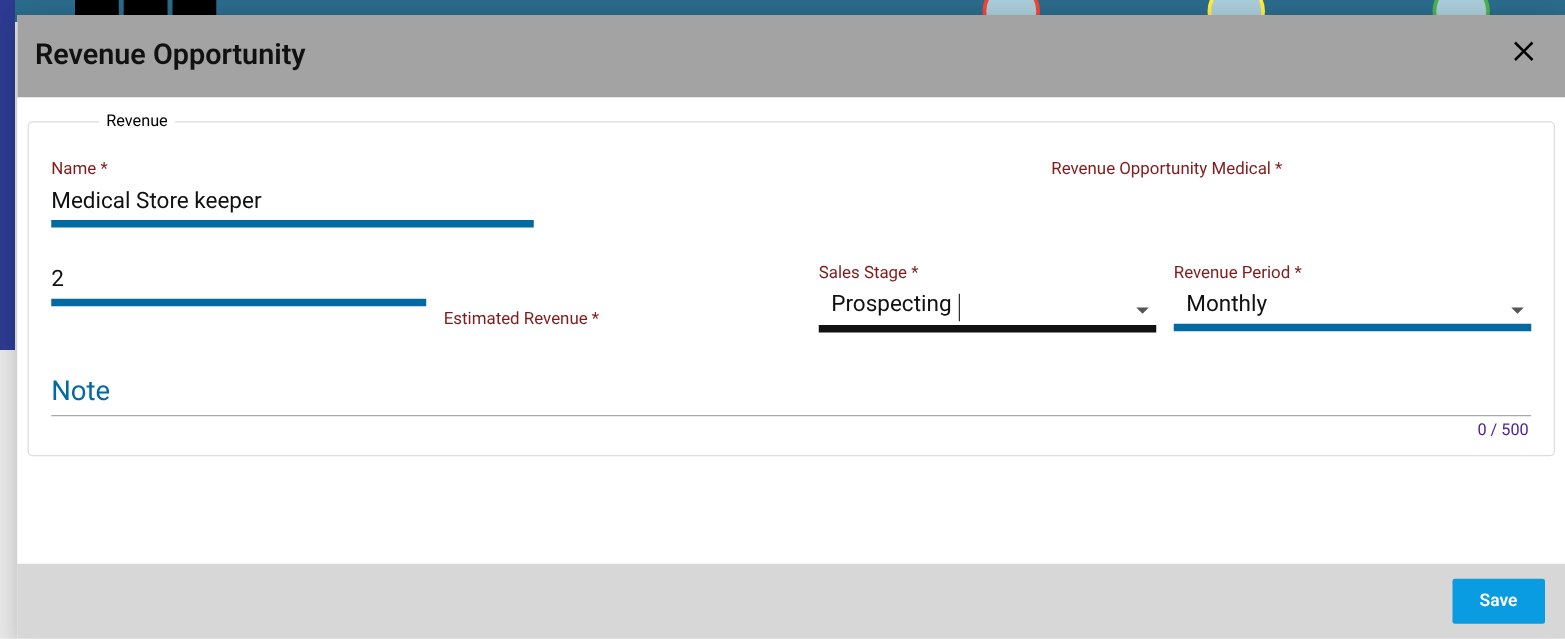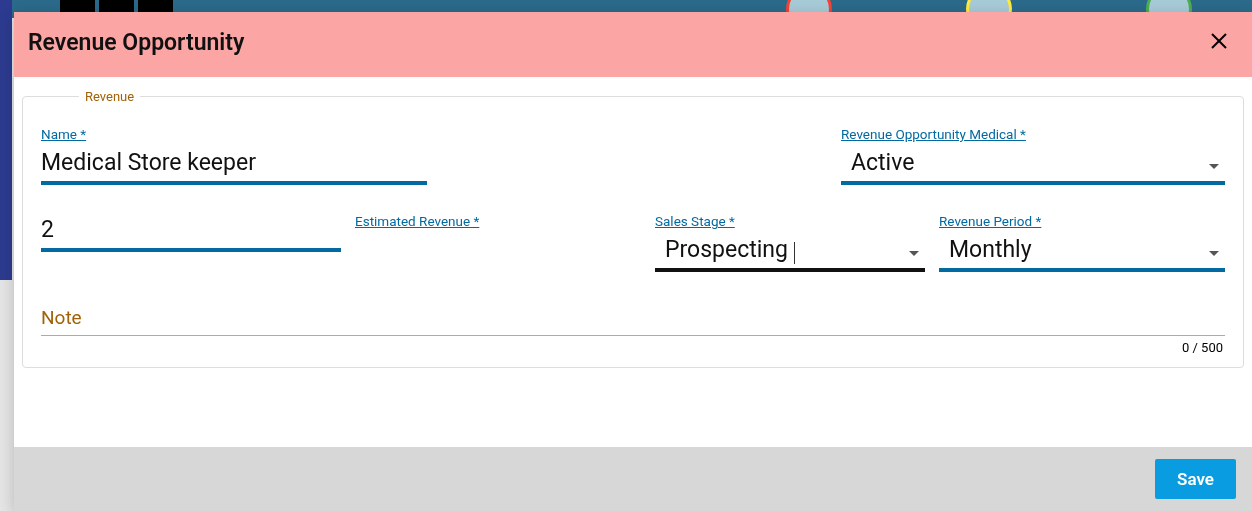--- a/index.html
+++ b/index.html
@@ -31,21 +31,21 @@
     .dialog {
       position: absolute;
       left: 14px; right: 0; top: 12px;
       bottom: 0;
       background: #fff;
       box-shadow: 0 4px 15px rgba(0,0,0,0.2);
       display: flex;
       flex-direction: column;
     }
     .dialog-header {
-      background: #fca5a5;
+      background: #a3a3a3;
       padding: 16px 20px 20px 14px;
       display: flex;
       align-items: center;
       justify-content: space-between;
     }
     .dialog-title {
       font-size: 23px;
       font-weight: 600;
       color: #111;
     }
@@ -63,55 +63,54 @@
     }
     fieldset {
       border: 1px solid #ddd;
       border-radius:4px;
       padding: 22px 18px 12px 18px;
       margin: 0;
       position: relative;
     }
     legend {
       font-size: 13px;
-      color: #a16207;
+      color: #000000;
       padding: 0 6px;
       margin-left: 38px;
     }
     .row {
       display: flex;
       gap: 14px;
       margin-bottom: 28px;
     }
     .field {
       display: flex;
       flex-direction: column;
       position: relative;
     }
     .w-name { flex: 0 0 386px; }
     .w-comp { flex: 0 0 386px; }
     .w-status { flex: 1; }
     .w-pos { flex: 0 0 300px; }
-    .w-est { flex: 0 0 286px; }
+    .w-est { flex: 0 0 286px; margin-top: 37px; }
     .w-period { flex: 0 0 286px; }
     .w-sales { flex: 1; }
     .w-note { flex: 1; }
     .field-label {
       font-size: 13.5px;
-      color: #0369a1;
+      color: #7f1d1d;
       margin-bottom: 4px;
       font-weight: 400;
-      text-decoration: underline;
     }
     .field-value {
-      font-size: 23px;
+      font-size: 18px;
       color: #111;
       padding: 3px 0 5px 0;
       border: none;
-      border-bottom: 4px solid #0369a1;
+      border-bottom: 6px solid #0369a1;
       outline: none;
       background: transparent;
       width: 100%;
       font-family: inherit;
     }
     .field-value.select {
       padding-left: 10px;
       padding-right: 28px;
     }
     .field-value:focus, .focused { border-bottom-color:#111; }
@@ -130,43 +129,43 @@
       display: inline-block;
       border-right: 1px solid #333;
       height: 22px;
       margin-left: 6px;
       vertical-align: middle;
       position: relative;
       top:2px;
     }
     .note-row { margin-bottom: 2px; }
     .note-placeholder {
-      font-size: 19px;
-      color: #a16207;
+      font-size: 22px;
+      color: #0369a1;
       padding: 6px 0;
       border-bottom: 1px solid #aaa;
     }
     .counter {
       text-align: right;
       font-size: 13px;
-      color: #000000;
+      color: #4c1d95;
       margin-top: 4px;
       padding-right:2px;
     }
     .dialog-footer {
       background: #d7d7d7;
       padding: 12px 16px;
       display: flex;
       justify-content: flex-end;
     }
     .save-btn {
       background: #0a9ce0;
       color: #fff;
       border: none;
-      font-size: 17px;
+      font-size: 14px;
       font-weight: 600;
       padding: 10px 22px;
       cursor: pointer;
       font-family: inherit;
       border-radius:2px;
     }
   </style>
 </head>
 <body>
 
@@ -198,24 +197,20 @@
 
       <div class="row">
         <div class="field w-name">
           <label class="field-label">Name *</label>
           <input class="field-value" value="Medical Store keeper" style="">
         </div>
         <div class="field w-comp">
         </div>
         <div class="field w-status">
           <label class="field-label">Revenue Opportunity Medical *</label>
-          <div class="select-wrap">
-            <div class="field-value select">Active</div>
-            <div class="arrow"></div>
-          </div>
         </div>
       </div>
 
       <div class="row">
         <div class="field w-pos">
           <input class="field-value" value="2" style="">
         </div>
         <div class="field w-est">
           <label class="field-label">Estimated Revenue *</label>
         </div>

